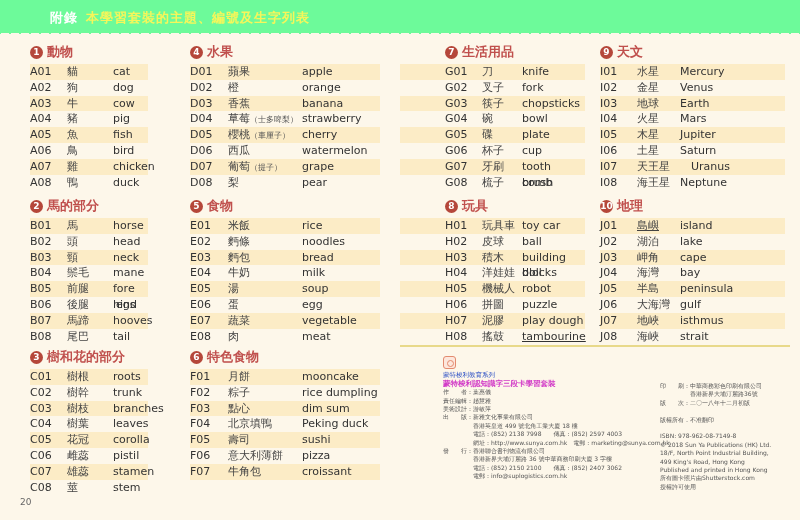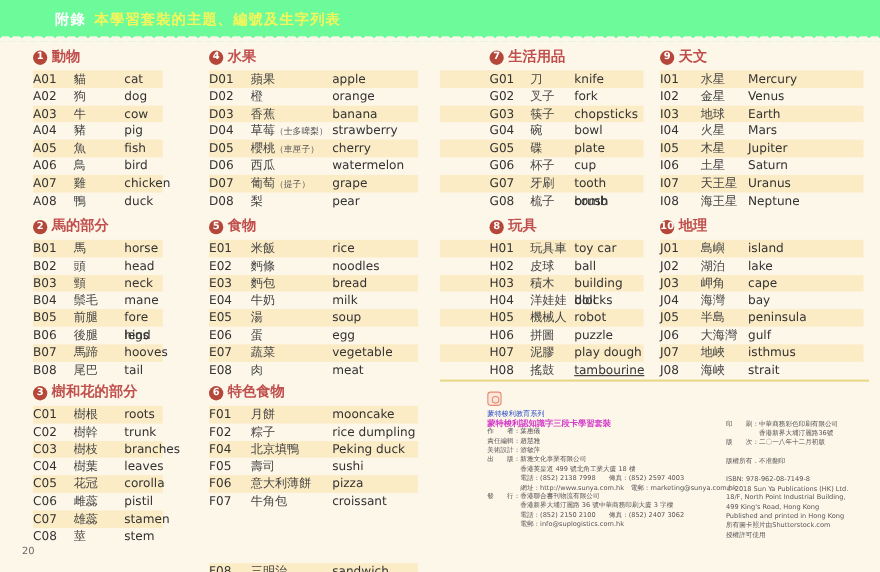--- a/index.html
+++ b/index.html
@@ -324,20 +324,25 @@
         <span class="code" style="position: absolute; left: 0px;">F01</span>
         <span class="zh" style="position: absolute; left: 38px;">月餅</span>
         <span class="en" style="position: absolute; left: 112px;">mooncake</span>
       </div>
       <div class="row" style="position: relative;">
         <span class="code" style="position: absolute; left: 0px;">F02</span>
         <span class="zh" style="position: absolute; left: 38px;">粽子</span>
         <span class="en" style="position: absolute; left: 112px;">rice dumpling</span>
       </div>
       <div class="row" style="position: relative;">
+        <span class="code" style="position: absolute; left: 0px;">F03</span>
+        <span class="zh" style="position: absolute; left: 38px;">點心</span>
+        <span class="en" style="position: absolute; left: 112px;">dim sum</span>
+      </div>
+      <div class="row" style="position: relative;">
         <span class="code" style="position: absolute; left: 0px;">F04</span>
         <span class="zh" style="position: absolute; left: 38px;">北京填鴨</span>
         <span class="en" style="position: absolute; left: 112px;">Peking duck</span>
       </div>
       <div class="row" style="position: relative;">
         <span class="code" style="position: absolute; left: 0px;">F05</span>
         <span class="zh" style="position: absolute; left: 38px;">壽司</span>
         <span class="en" style="position: absolute; left: 112px;">sushi</span>
       </div>
       <div class="row" style="position: relative;">
@@ -485,38 +490,38 @@
         <span class="en" style="position: absolute; left: 80px;">Jupiter</span>
       </div>
       <div class="row" style="position: relative;">
         <span class="code" style="position: absolute; left: 0px;">I06</span>
         <span class="zh" style="position: absolute; left: 37px;">土星</span>
         <span class="en" style="position: absolute; left: 80px;">Saturn</span>
       </div>
       <div class="row" style="position: relative;">
         <span class="code" style="position: absolute; left: 0px;">I07</span>
         <span class="zh" style="position: absolute; left: 37px;">天王星</span>
-        <span class="en" style="position: absolute; left: 80px;">Uranus</span>
+        <span class="en" style="position: absolute; left: 91px;">Uranus</span>
       </div>
       <div class="row" style="position: relative;">
         <span class="code" style="position: absolute; left: 0px;">I08</span>
         <span class="zh" style="position: absolute; left: 37px;">海王星</span>
         <span class="en" style="position: absolute; left: 80px;">Neptune</span>
       </div>
     </div>
   </div>
 <div class="section" style="left:600px;top:196px;width:185px;">
     <div class="sec-title" style="margin-left: 0px;">
       <span class="num-badge">10</span>
       <span>地理</span>
     </div>
     <div class="rows">
       <div class="row" style="position: relative;">
         <span class="code" style="position: absolute; left: 0px;">J01</span>
-        <span class="zh" style="position: absolute; left: 37px;">島嶼</span>
+        <span class="zh" style="position: absolute; left: 37px; text-decoration: underline;">島嶼</span>
         <span class="en" style="position: absolute; left: 80px;">island</span>
       </div>
       <div class="row" style="position: relative;">
         <span class="code" style="position: absolute; left: 0px;">J02</span>
         <span class="zh" style="position: absolute; left: 37px;">湖泊</span>
         <span class="en" style="position: absolute; left: 80px;">lake</span>
       </div>
       <div class="row" style="position: relative;">
         <span class="code" style="position: absolute; left: 0px;">J03</span>
         <span class="zh" style="position: absolute; left: 37px;">岬角</span>

